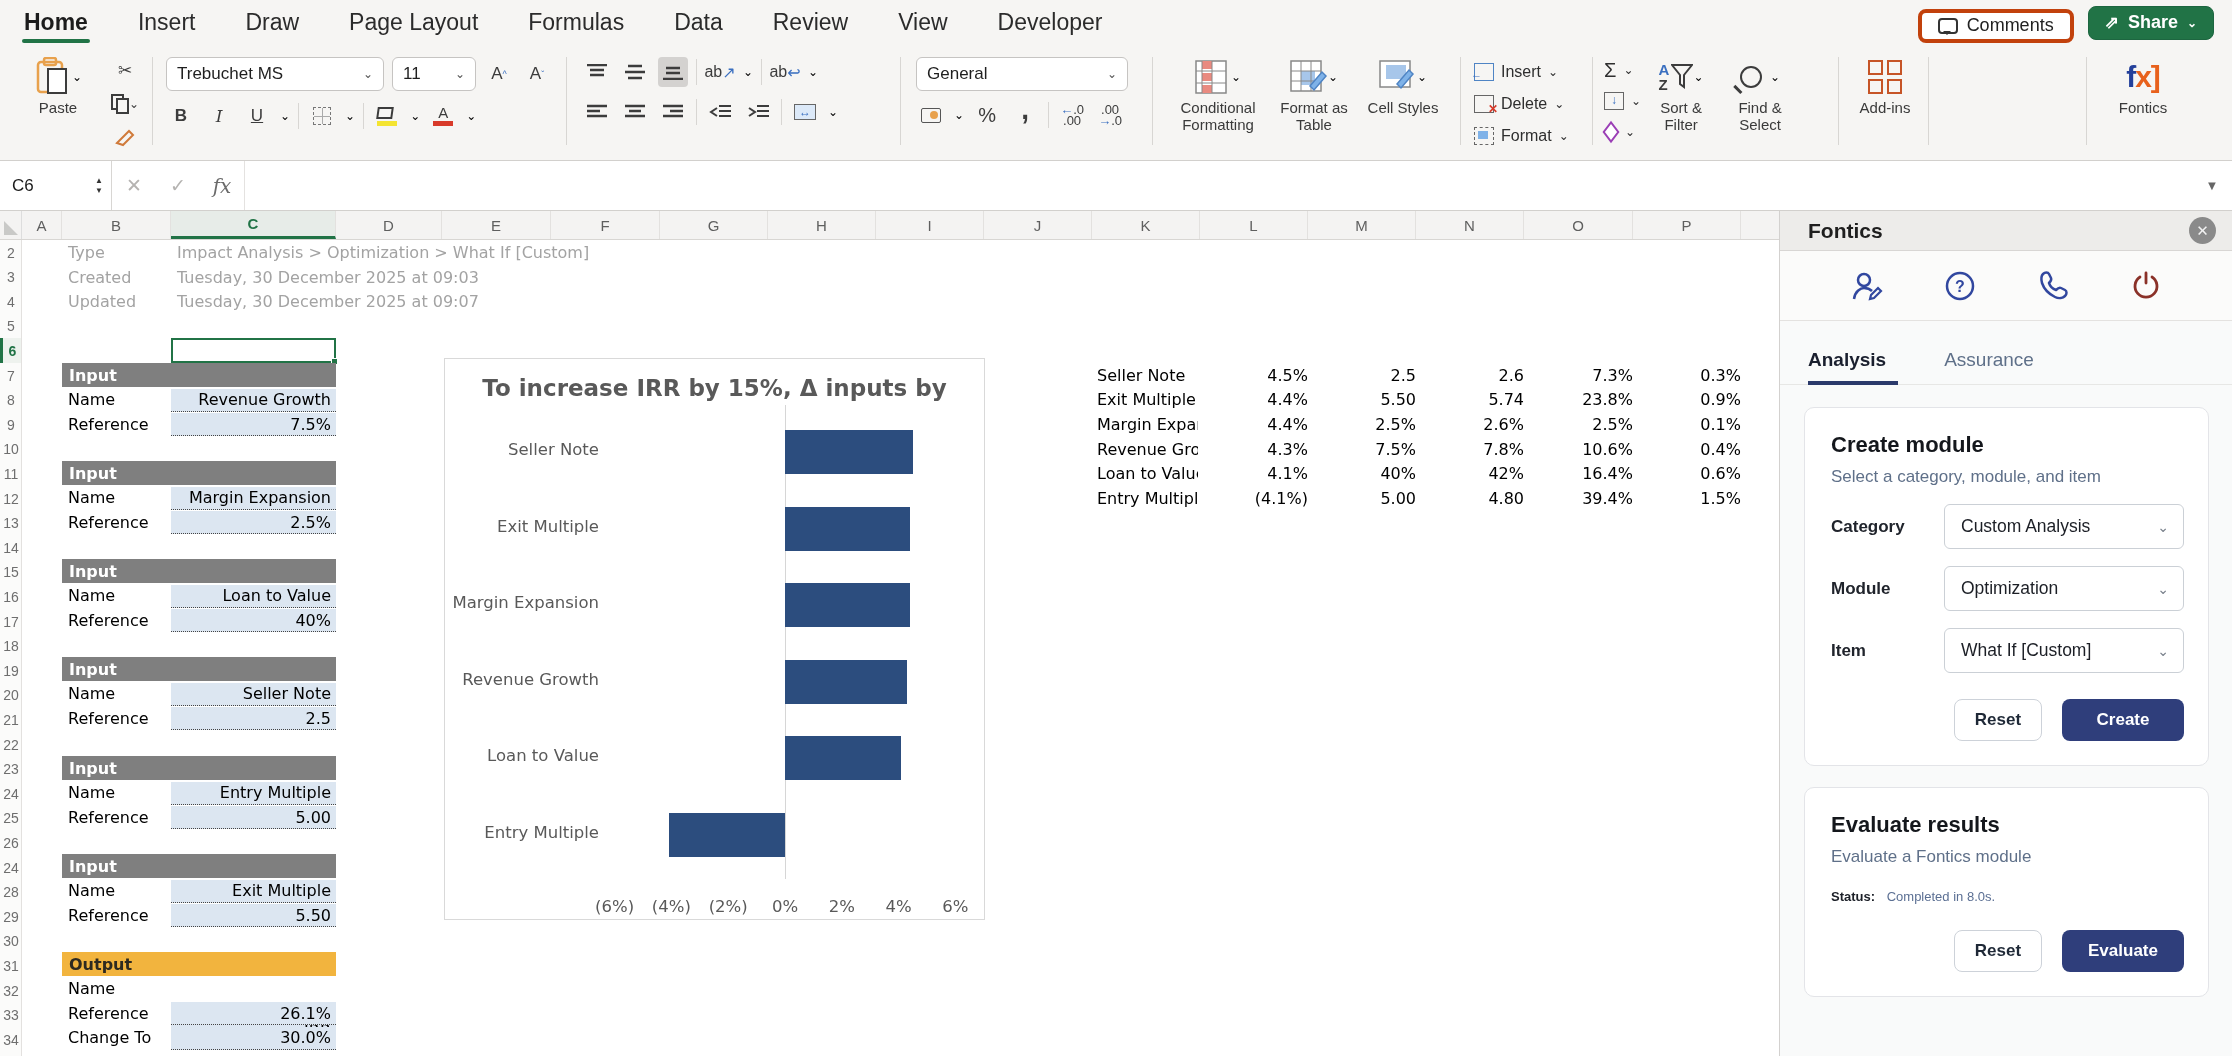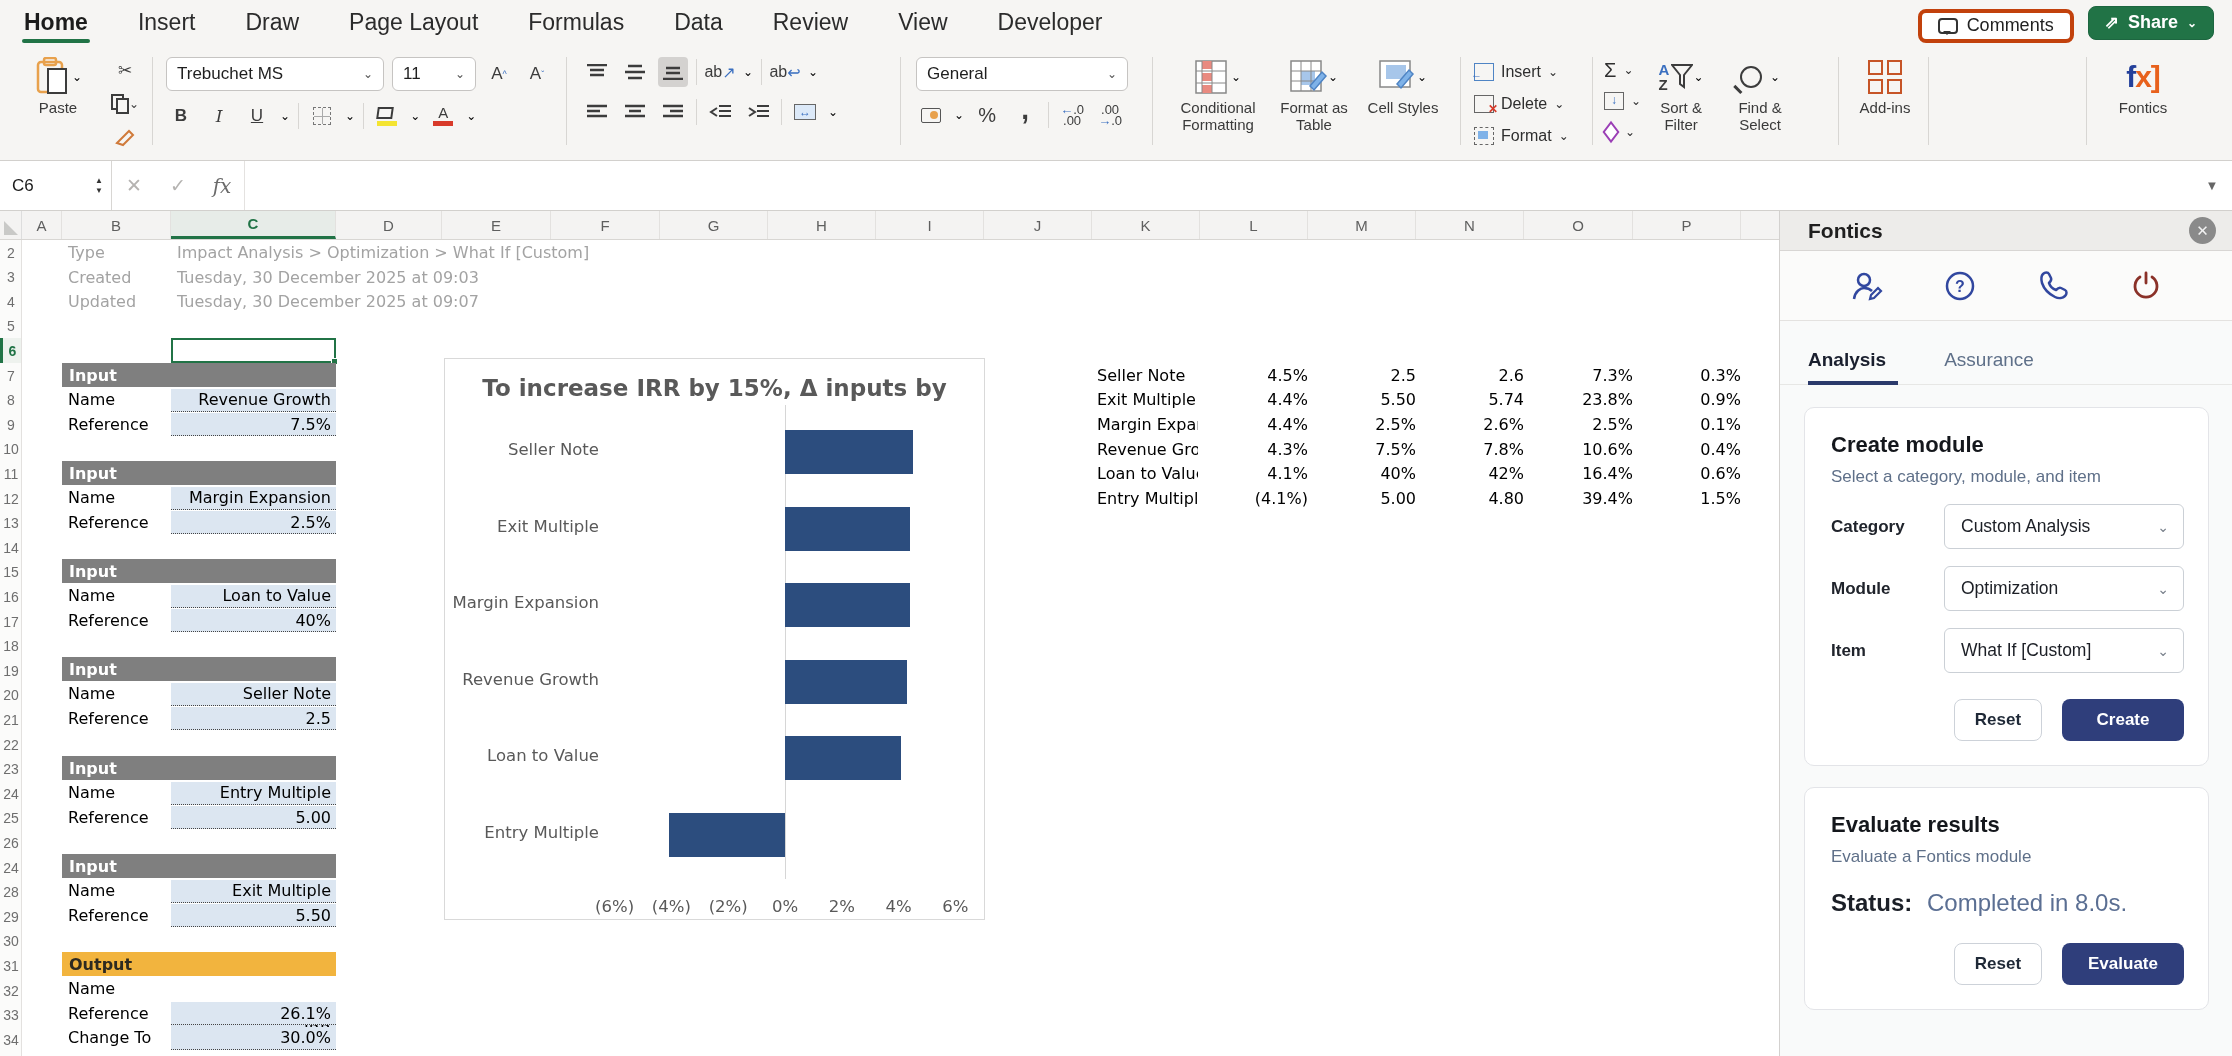--- a/index.html
+++ b/index.html
@@ -144,21 +144,21 @@
   .frow { display:flex; align-items:center; margin-top:17px; }
   .flabel { width:113px; font-size:17px; font-weight:600; color:#20242c; }
   .fselect { flex:1; height:45px; background:#fff; border:1px solid #cbd0d6; border-radius:6px;
     display:flex; align-items:center; padding:0 14px 0 16px; font-size:17.5px; color:#1c1f26; }
   .fselect .chev { margin-left:auto; color:#7a828c; font-size:14px; }
   .btnrow { display:flex; justify-content:flex-end; gap:20px; margin-top:26px; }
   .btn { height:42px; border-radius:8px; display:flex; align-items:center; justify-content:center;
     font-size:17px; }
   .btn.ghost { width:88px; background:#fff; border:1px solid #cdd2d9; color:#1f2937; font-weight:600; }
   .btn.primary { width:122px; background:#2f3e7b; color:#fff; font-weight:bold; }
-  .statusrow { margin-top:22px; font-size:24px; }
+  .statusrow { margin-top:22px; font-size:13px; }
   .statuslab { font-weight:bold; color:#1b1f27; }
   .statusval { color:#5b6f93; margin-left:8px; }
 </style>
 </head>
 <body>
 
 <div class="app">
 
   <div class="tabbar">
     <div class="tabs">

